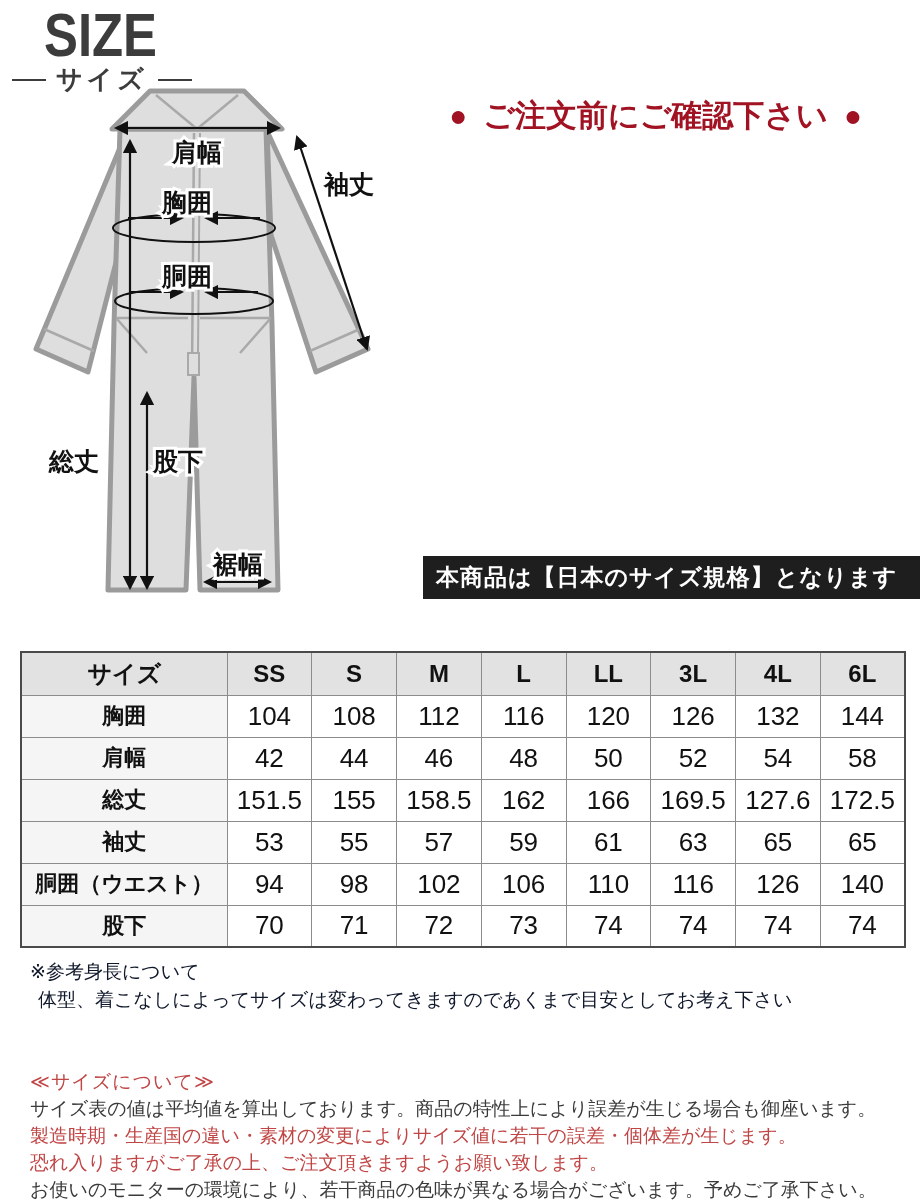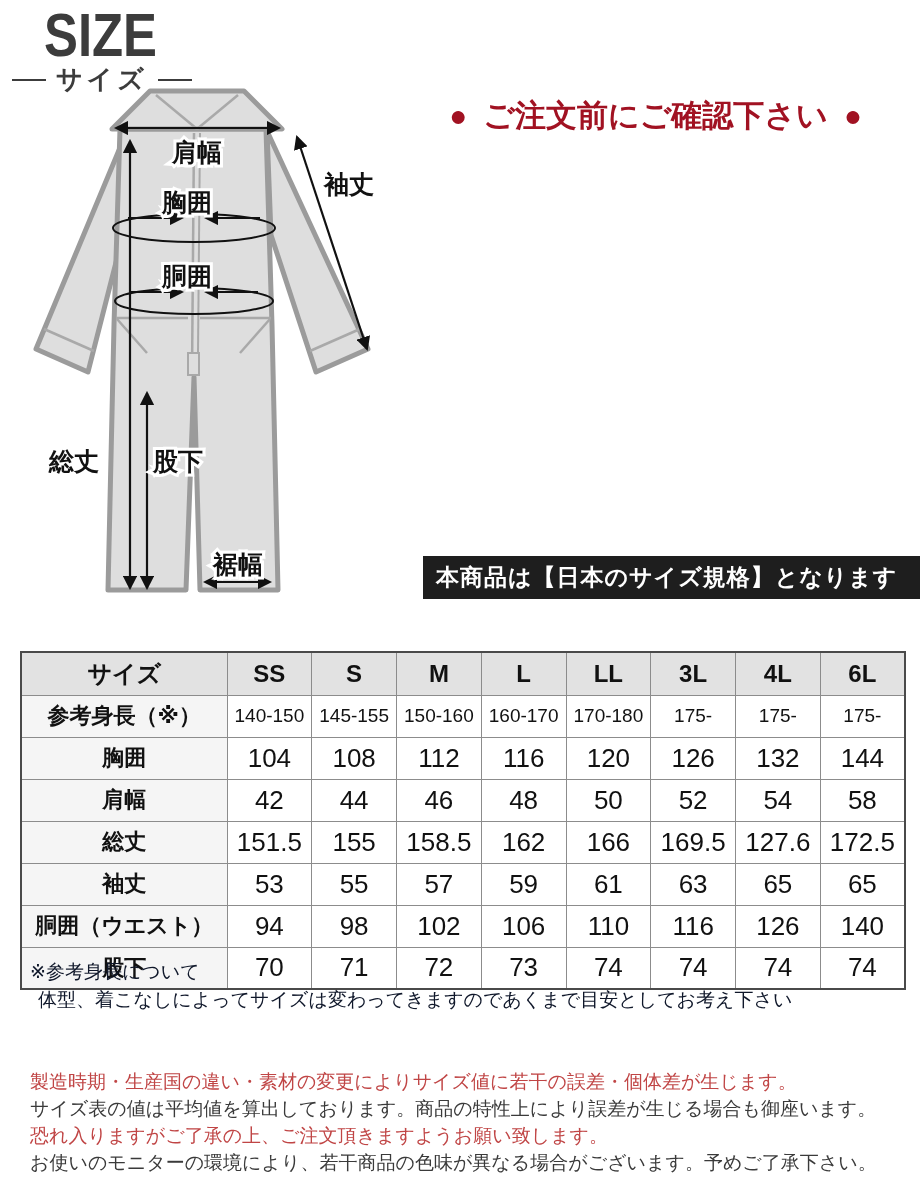--- a/index.html
+++ b/index.html
@@ -140,31 +140,20 @@
           <th>S</th>
           <th>M</th>
           <th>L</th>
           <th>LL</th>
           <th>3L</th>
           <th>4L</th>
           <th>6L</th>
         </tr>
       </thead>
     <tbody>
-        <tr class="row-ref">
-          <th>参考身長（※）</th>
-          <td>140-150</td>
-          <td>145-155</td>
-          <td>150-160</td>
-          <td>160-170</td>
-          <td>170-180</td>
-          <td>175-</td>
-          <td>175-</td>
-          <td>175-</td>
-        </tr>
         <tr>
           <th>胸囲</th>
           <td>104</td>
           <td>108</td>
           <td>112</td>
           <td>116</td>
           <td>120</td>
           <td>126</td>
           <td>132</td>
           <td>144</td>
@@ -226,21 +215,22 @@
         </tr>
       </tbody>
   </table>
 
   <div class="ref-note">
     <div>※参考身長について</div>
     <div class="indent">体型、着こなしによってサイズは変わってきますのであくまで目安としてお考え下さい</div>
   </div>
 
   <div class="size-note">
+    <div class="heading">≪サイズについて≫</div>
     <div id="note-lines">
+        <div class="note-line">サイズ表の値は平均値を算出しております。商品の特性上により誤差が生じる場合も御座います。</div>
         <div class="note-line red">製造時期・生産国の違い・素材の変更によりサイズ値に若干の誤差・個体差が生じます。</div>
-        <div class="note-line">サイズ表の値は平均値を算出しております。商品の特性上により誤差が生じる場合も御座います。</div>
         <div class="note-line red">恐れ入りますがご了承の上、ご注文頂きますようお願い致します。</div>
         <div class="note-line">お使いのモニターの環境により、若干商品の色味が異なる場合がございます。予めご了承下さい。</div>
       </div>
   </div>
 
 </div>
 
 </body></html>

